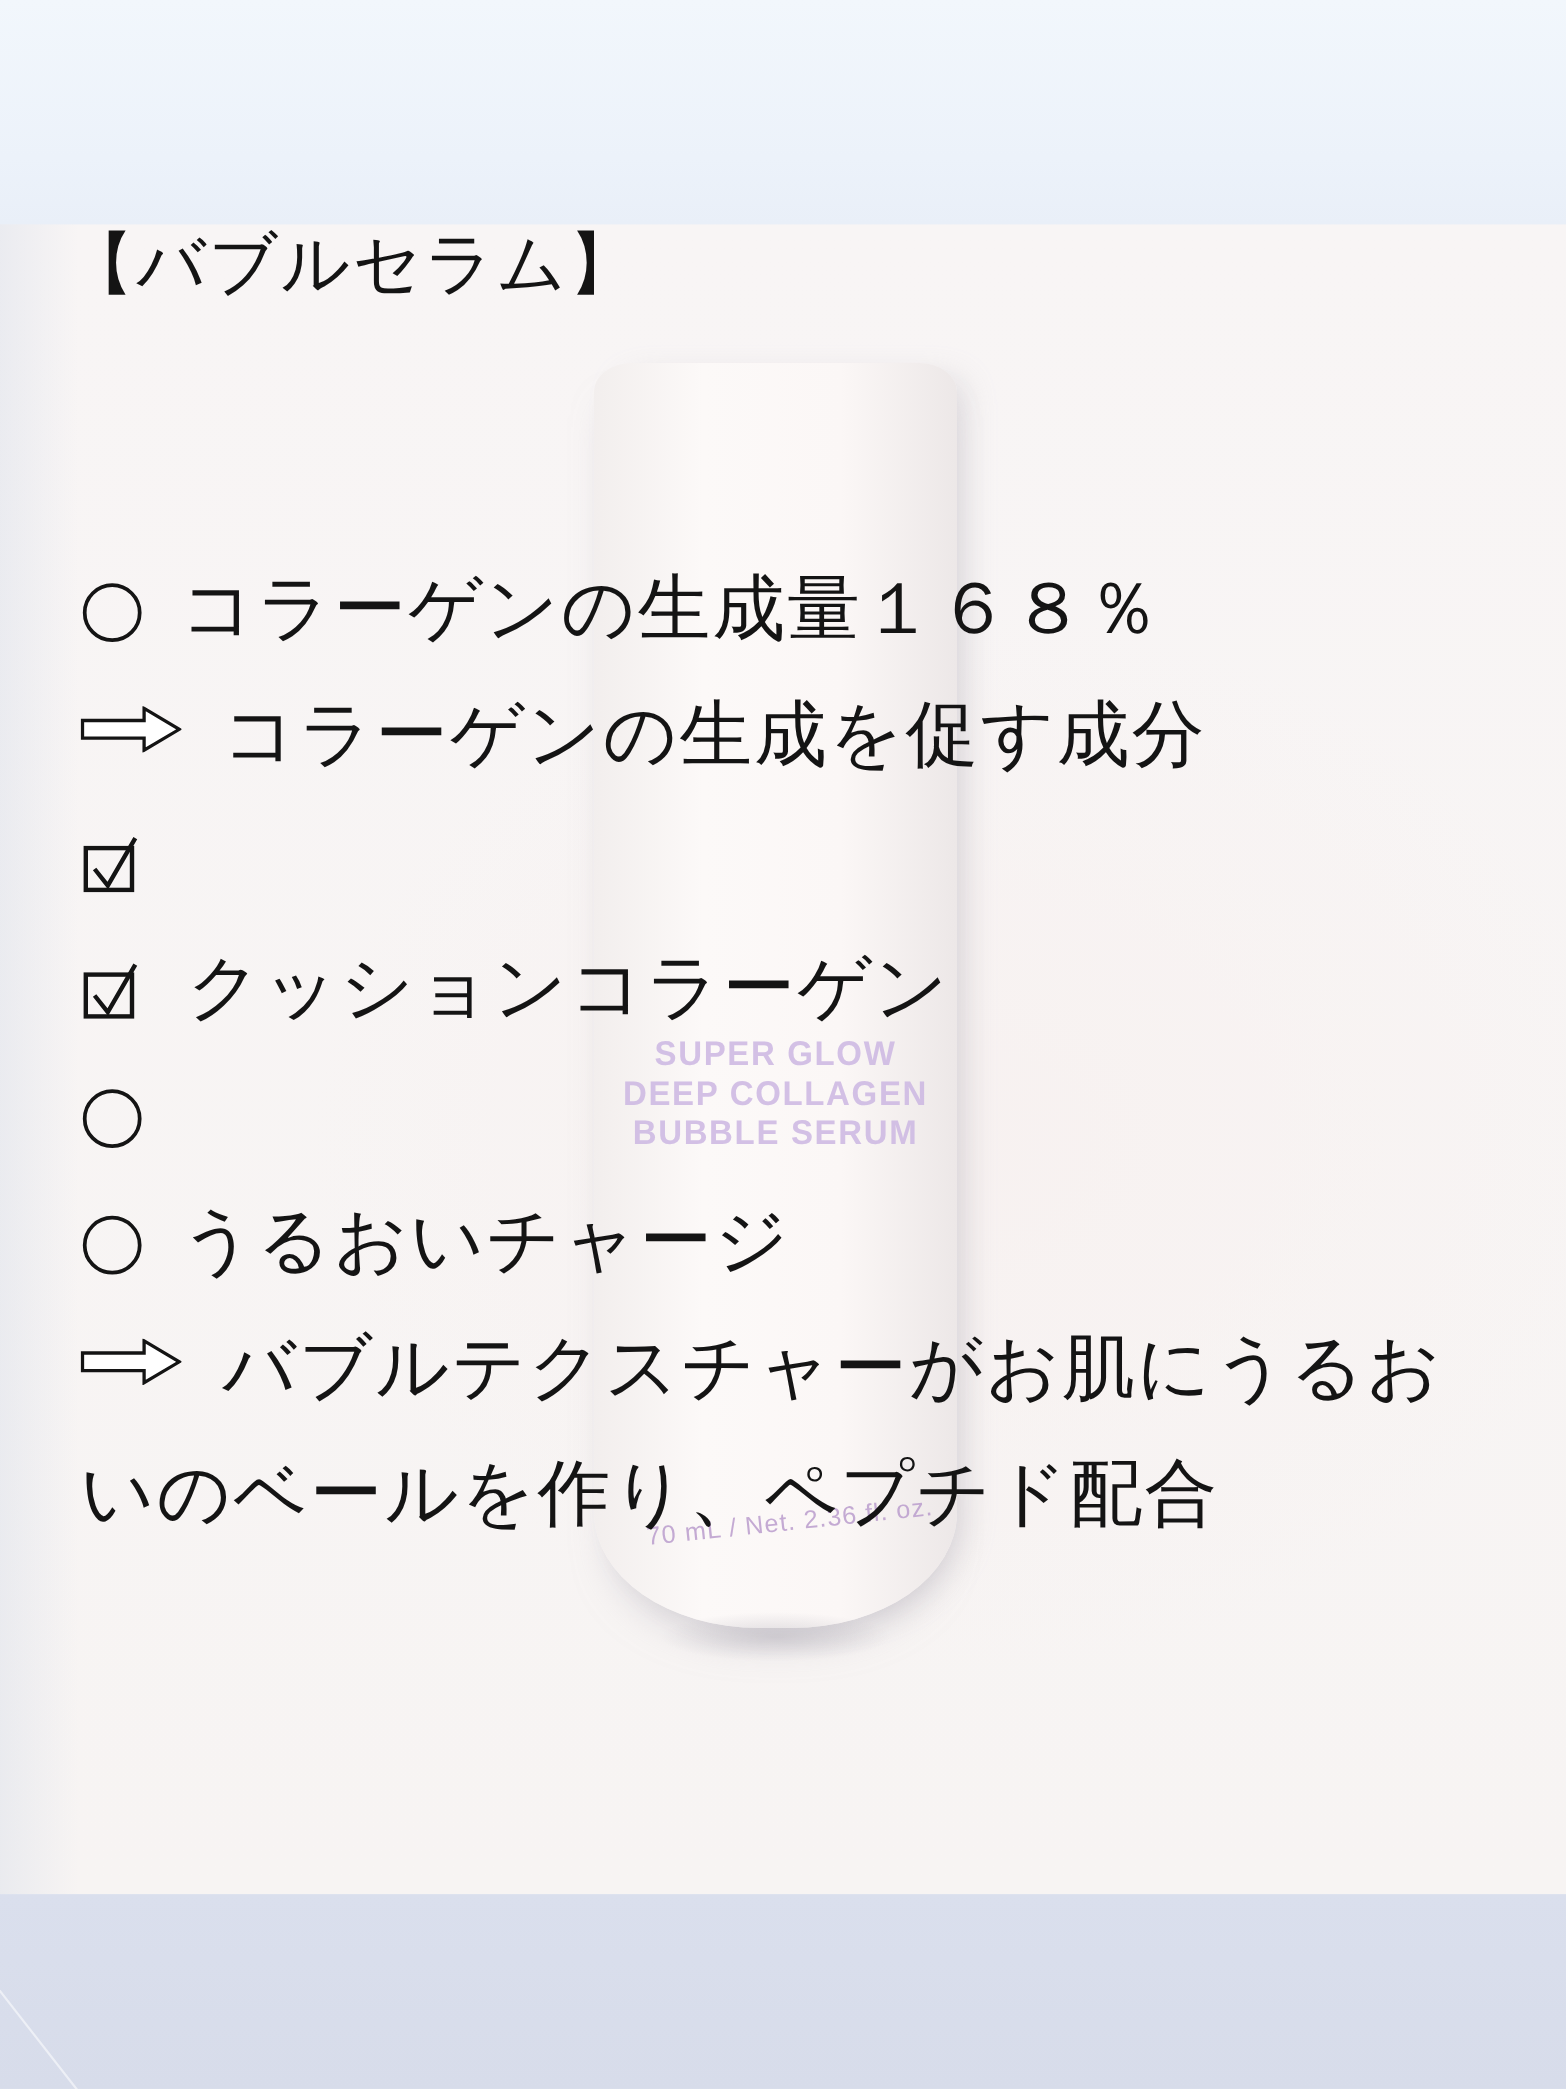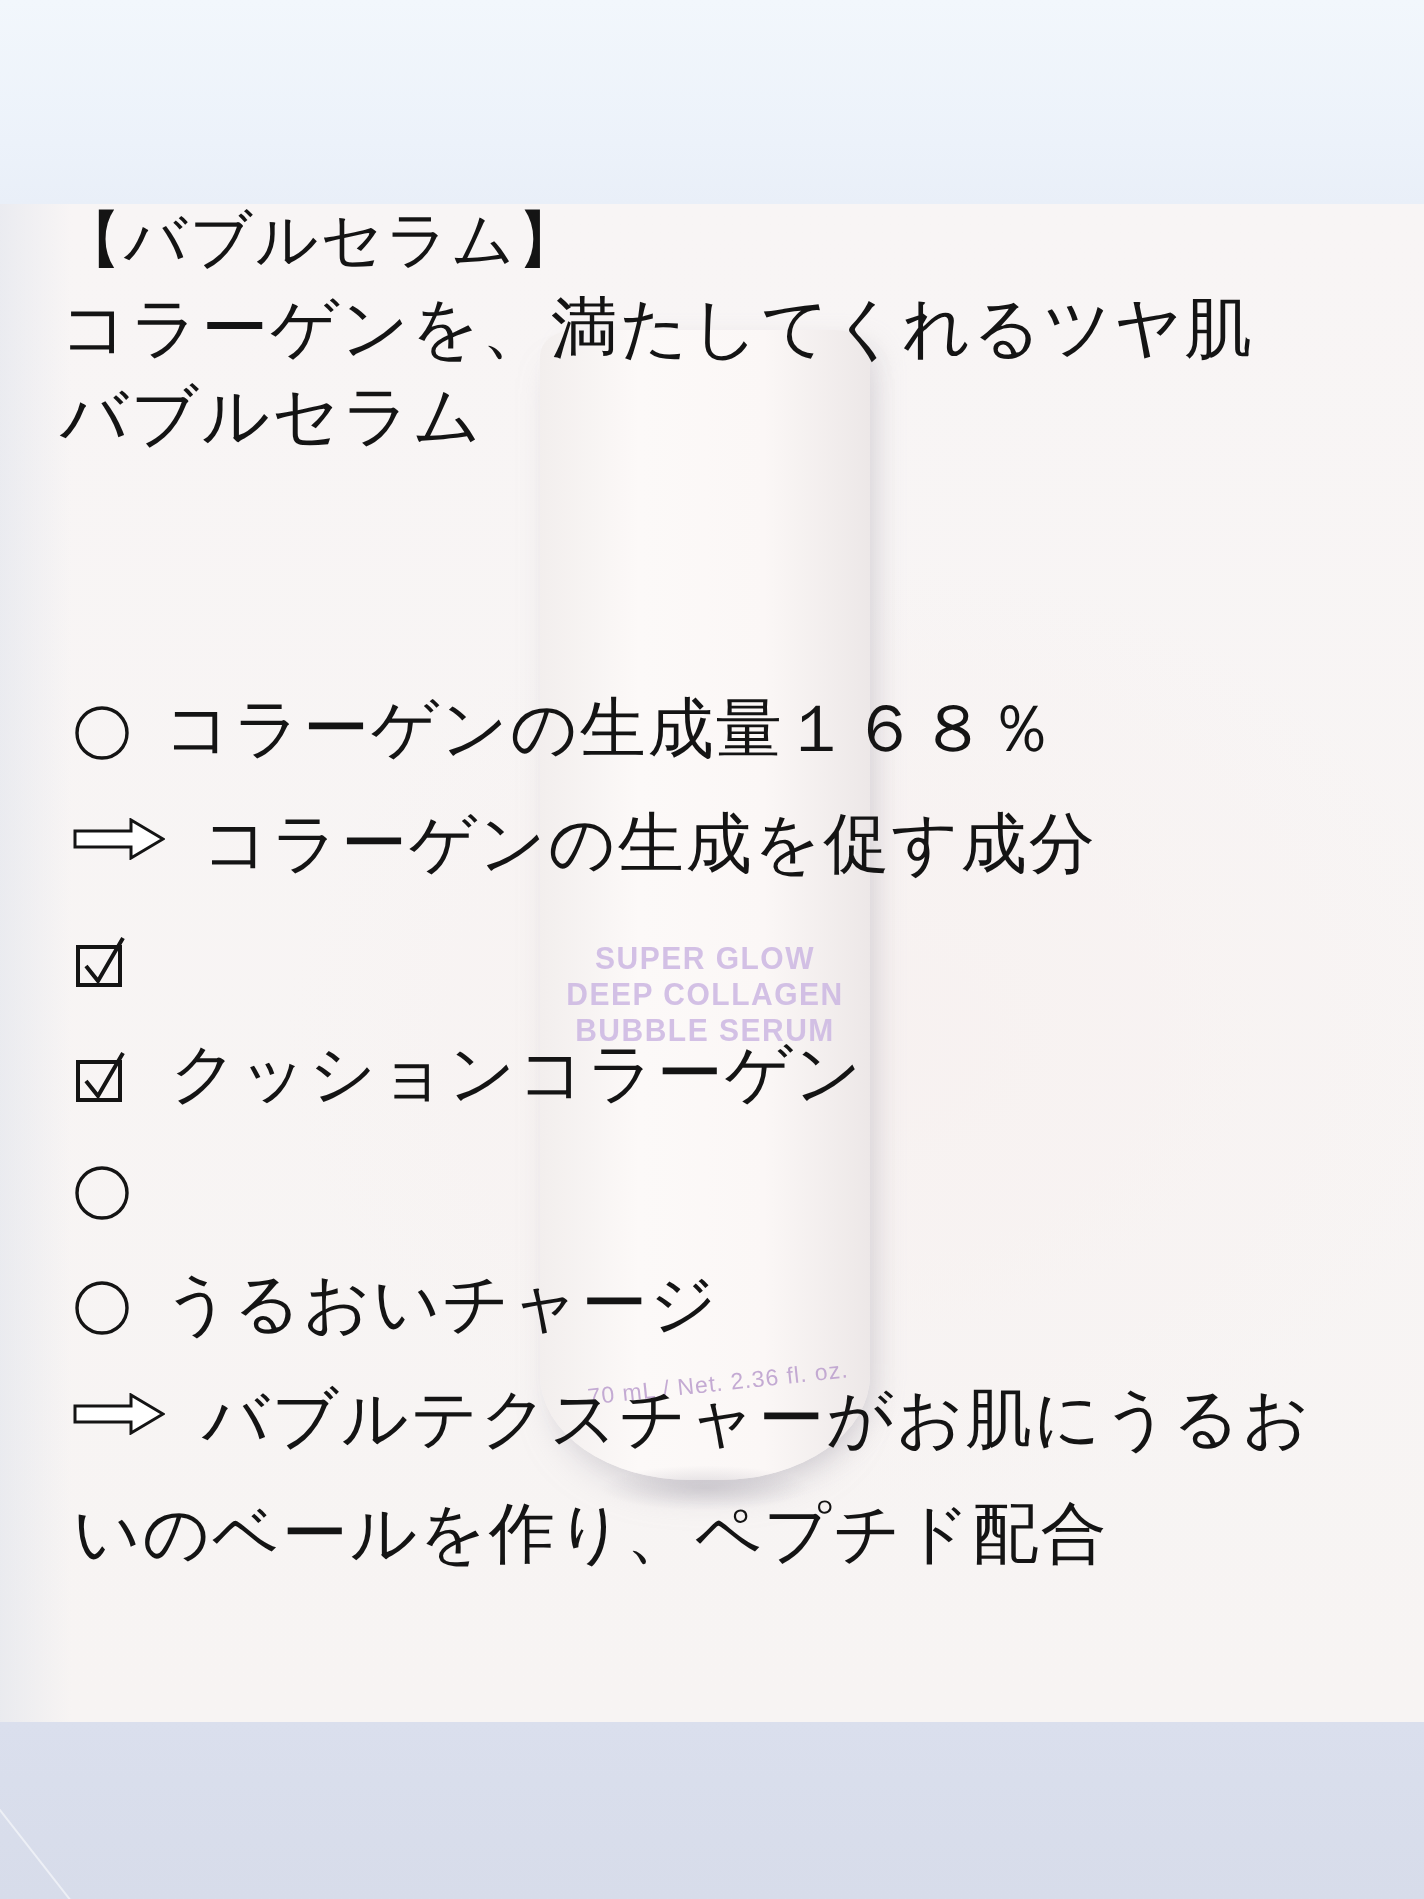--- a/index.html
+++ b/index.html
@@ -64,24 +64,20 @@
 
   <div class="bottle">
     <div class="bottle-label lbl lbl1">SUPER GLOW</div>
     <div class="bottle-label lbl lbl2">DEEP COLLAGEN</div>
     <div class="bottle-label lbl lbl3">BUBBLE SERUM</div>
     <div class="bottle-label volume">70 mL / Net. 2.36 fl. oz.</div>
   </div>
 
   <div class="overlay">
     <div class="title">【バブルセラム】</div>
-    <div class="intro">
-      <div>コラーゲンを、満たしてくれるツヤ肌</div>
-      <div>バブルセラム</div>
-    </div>
     <div class="bullets" id="bullets">
     <div class="line">
       <span class="bullet-icon icon-circle">
         <svg width="58" height="58" viewBox="0 0 58 58">
               <circle cx="29" cy="31" r="25" fill="none" stroke="#141414" stroke-width="3.4"></circle>
             </svg>
       </span>
       
       
       <span class="line-text">コラーゲンの生成量１６８％</span>

